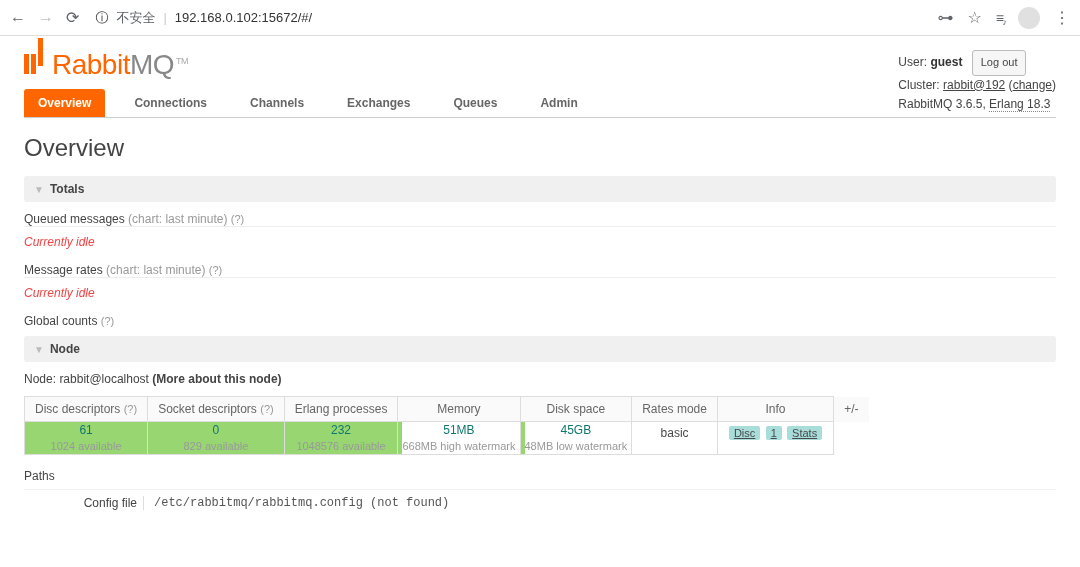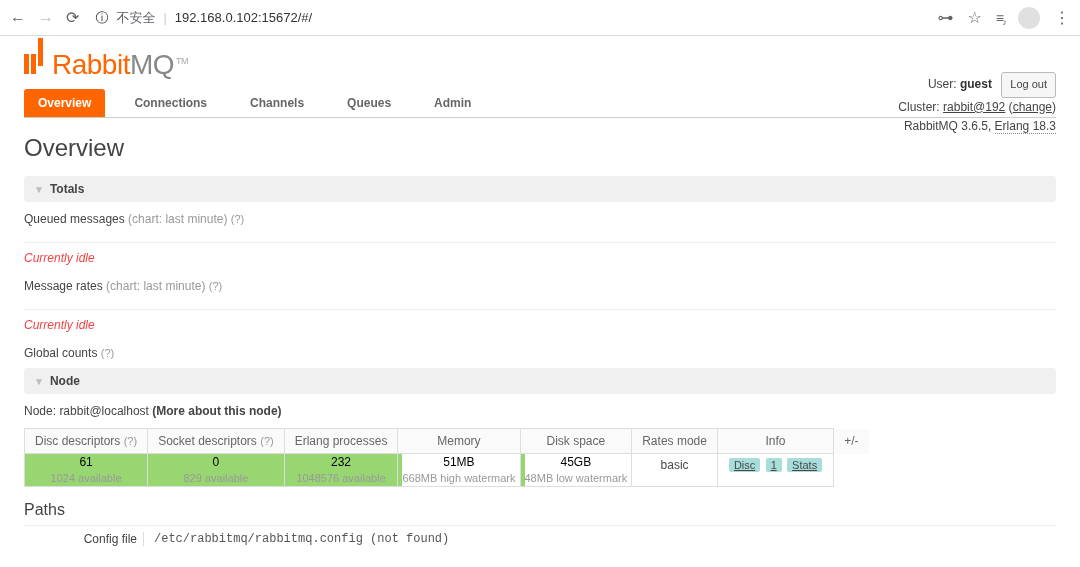--- a/index.html
+++ b/index.html
@@ -11,21 +11,21 @@
     .nav-icons span { font-size: 16px; cursor: pointer; }
     .address-bar { flex: 1; display: flex; align-items: center; gap: 8px; font-size: 13px; color: #333; padding: 0 8px; }
     .info-icon { font-size: 13px; }
     .insecure-label { color: #5f6368; }
     .url-text { color: #333; }
     .browser-right { display: flex; align-items: center; gap: 14px; color: #5f6368; font-size: 16px; }
     .avatar { width: 22px; height: 22px; border-radius: 50%; background: #e0e0e0; }
     
     
     .page { padding: 10px 24px 40px; position: relative; }
-    .topright { position: absolute; top: 14px; right: 24px; text-align: right; font-size: 12px; line-height: 1.6; color: #444; margin-top: 22px;}
+    .topright { position: absolute; top: 14px; right: 24px; font-size: 12px; line-height: 1.6; color: #444;}
     .topright .user strong { color: #333; }
     .topright .cluster-link { text-decoration: underline; }
     .topright .change { text-decoration: underline; cursor: pointer; }
     .logout-btn { display:inline-block; margin-left: 6px; padding: 3px 8px; border: 1px solid #bbb; border-radius: 3px; font-size: 11px; background: #f6f6f6; cursor:pointer; vertical-align: middle;}
     .version-line .dotted { border-bottom: 1px dotted #888; }
     
     
     .logo { display: flex; align-items: baseline; gap: 6px; margin-bottom: 8px; }
     .logo-icon { display:inline-flex; gap:2px; align-items:flex-end; margin-right:3px;}
     .logo-icon .bar { width: 5px; background: #f60; display: inline-block; }
@@ -41,21 +41,21 @@
     .tabs { border-bottom: 1px solid #ccc; display: flex; gap: 0; margin-top: 8px;}
     .tab { padding: 7px 14px; font-size: 12px; font-weight: bold; color: #666; cursor: pointer; border-radius: 3px 3px 0 0; margin-right: 15px; }
     .tab.active { background: #f60; color: #fff; }
     
     h1 { font-size: 24px; font-weight: normal; color: #444; margin: 16px 0 14px; }
     
     
     .section-head { background: #f0f0f0; padding: 6px 10px; border-radius: 3px; font-weight: bold; font-size: 12px; color: #444; display: flex; align-items: center; gap: 6px; margin-bottom: 10px;}
     .section-head .collapse { color: #bbb; font-size: 10px; }
     
-    .sub-title { font-size: 12px; color: #444; margin: 10px 0 6px; padding-bottom: 16px; border-bottom: 1px solid #eee;}
+    .sub-title { font-size: 12px; color: #444; margin: 10px 0 6px; padding-bottom: 0; border-bottom: 1px solid #eee;}
     .sub-title .grey { color: #999; }
     .idle { color: #ef4444; margin: 8px 0 14px; font-style: italic; }
     .global-counts-label { color: #444; margin: 10px 0 8px; font-size:12px; }
     .help { color: #999; font-size: 11px; }
     
     
     .count-buttons { display: flex; gap: 10px; margin-bottom: 18px; flex-wrap: wrap;}
     .count-btn { background: #f2f2f2; border: 1px solid #e1e1e1; border-radius: 5px; padding: 10px 20px; font-size: 12px; color: #888; cursor:pointer; min-width: 140px; text-align:center;}
     .count-btn .count-num { color: #444; font-size: 16px; font-weight: normal; margin-left: 4px; }
     
@@ -64,27 +64,27 @@
     .node-line strong { font-weight: bold; }
     table.node { border-collapse: collapse; width: auto; margin-bottom: 14px;}
     table.node th, table.node td { border: 1px solid #ddd; padding: 5px 10px; text-align: center; font-size: 12px; }
     table.node th { background: #fafafa; color: #666; font-weight: normal; }
     .bar-cell { padding: 0 !important; vertical-align: top; }
     .bar-wrap { position: relative; width: 100%; height: 32px; }
     .bar-fill { background: #98d672; position:absolute; left:0; top:0; bottom:0; }
     .bar-thin { width: 4px; }
     .bar-wide { width: 100%; }
     .bar-label { position:relative; z-index:1; line-height:16px; padding:0 4px;}
-    .bar-label .main { color: #000000; }
+    .bar-label .main { color: #0f766e; }
     .bar-label .sub { color: #999; font-size: 11px; }
     .mode-cell { vertical-align: top; padding-top: 4px !important; }
     .info-badge { display:inline-block; background: #a8ddda; border-radius:2px; padding: 1px 5px; font-size:11px; margin: 0 1px; text-decoration:underline; cursor:pointer;}
     .plusminus { border: none !important; color:#aaa; vertical-align:top; }
     
-    .paths-label { margin: 10px 0 6px; font-size:16px; color:#444;}
+    .paths-label { margin: 10px 0 6px; font-size:12px; color:#444;}
     .config-row { display:flex; align-items:center; gap:10px; border-top:1px solid #eee; padding-top:6px;}
     .config-label { width: 120px; text-align:right; font-size:12px; color:#444; padding-right:6px; border-right:1px solid #ddd;}
     .config-value { font-family: "Courier New", monospace; font-size:12px; color:#555; }
   </style>
 </head>
 <body>
 
 <div class="browser-bar">
   <div class="nav-icons">
     <span>←</span>
@@ -132,20 +132,21 @@
     </span>
     <span class="logo-text">
       <span class="logo-rabbit">Rabbit</span><span class="logo-mq">MQ</span><span class="logo-tm">TM</span>
     </span>
   </div>
 
   <div class="tabs" id="tabs">
       <div class="tab active">Overview</div>
       <div class="tab">Connections</div>
       <div class="tab">Channels</div>
+      <div class="tab">Exchanges</div>
       <div class="tab">Queues</div>
       <div class="tab">Admin</div>
     </div>
 
   <h1>Overview</h1>
 
   <div class="section-head">
     <span class="collapse">▼</span>
     <span>Totals</span>
   </div>

